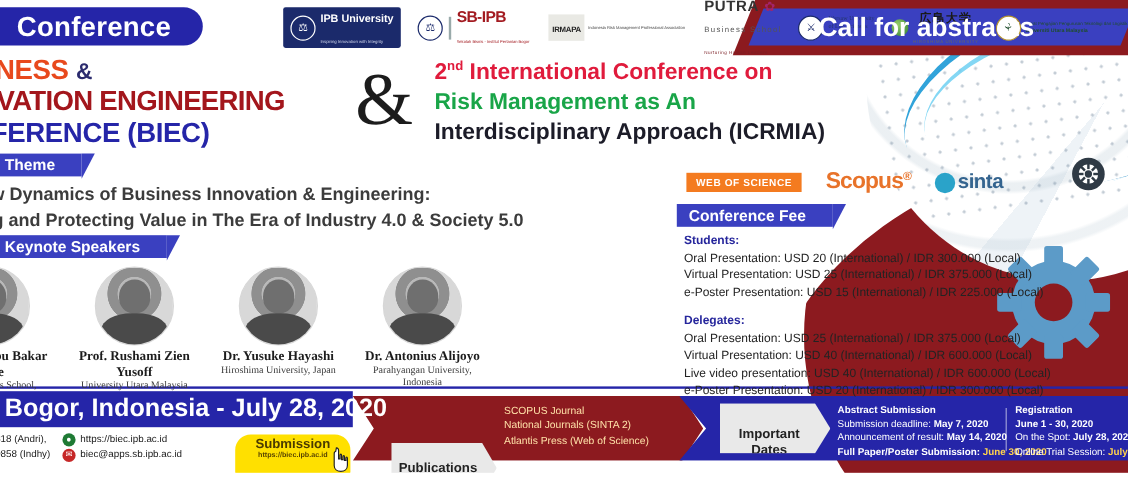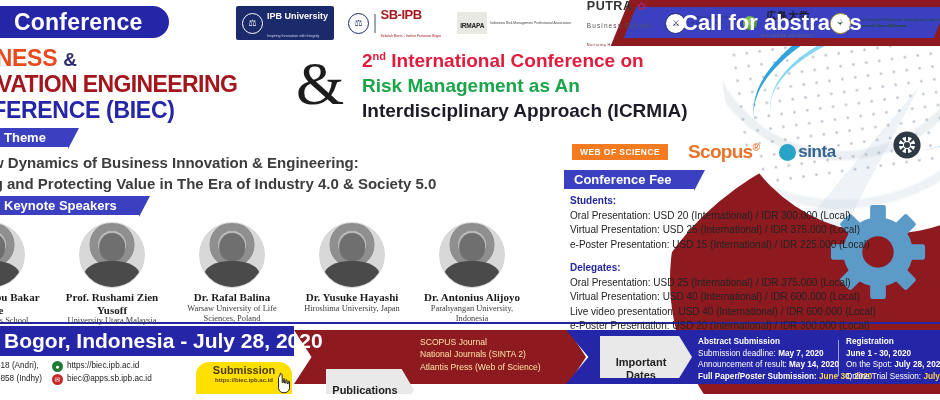--- a/index.html
+++ b/index.html
@@ -594,28 +594,20 @@
           <div class="body"></div>
         </div>
       <div class="nm">Prof. Rushami Zien Yusoff</div>
       <div class="af">University Utara Malaysia</div>
     </div>
     <div class="sp">
       <div class="ph">
           <div class="head"></div>
           <div class="body"></div>
         </div>
-      <div class="nm">Dr. Rafal Balina</div>
-      <div class="af">Warsaw University of Life Sciences, Poland</div>
-    </div>
-    <div class="sp">
-      <div class="ph">
-          <div class="head"></div>
-          <div class="body"></div>
-        </div>
       <div class="nm">Dr. Yusuke Hayashi</div>
       <div class="af">Hiroshima University, Japan</div>
     </div>
     <div class="sp">
       <div class="ph">
           <div class="head"></div>
           <div class="body"></div>
         </div>
       <div class="nm">Dr. Antonius Alijoyo</div>
       <div class="af">Parahyangan University, Indonesia</div>

